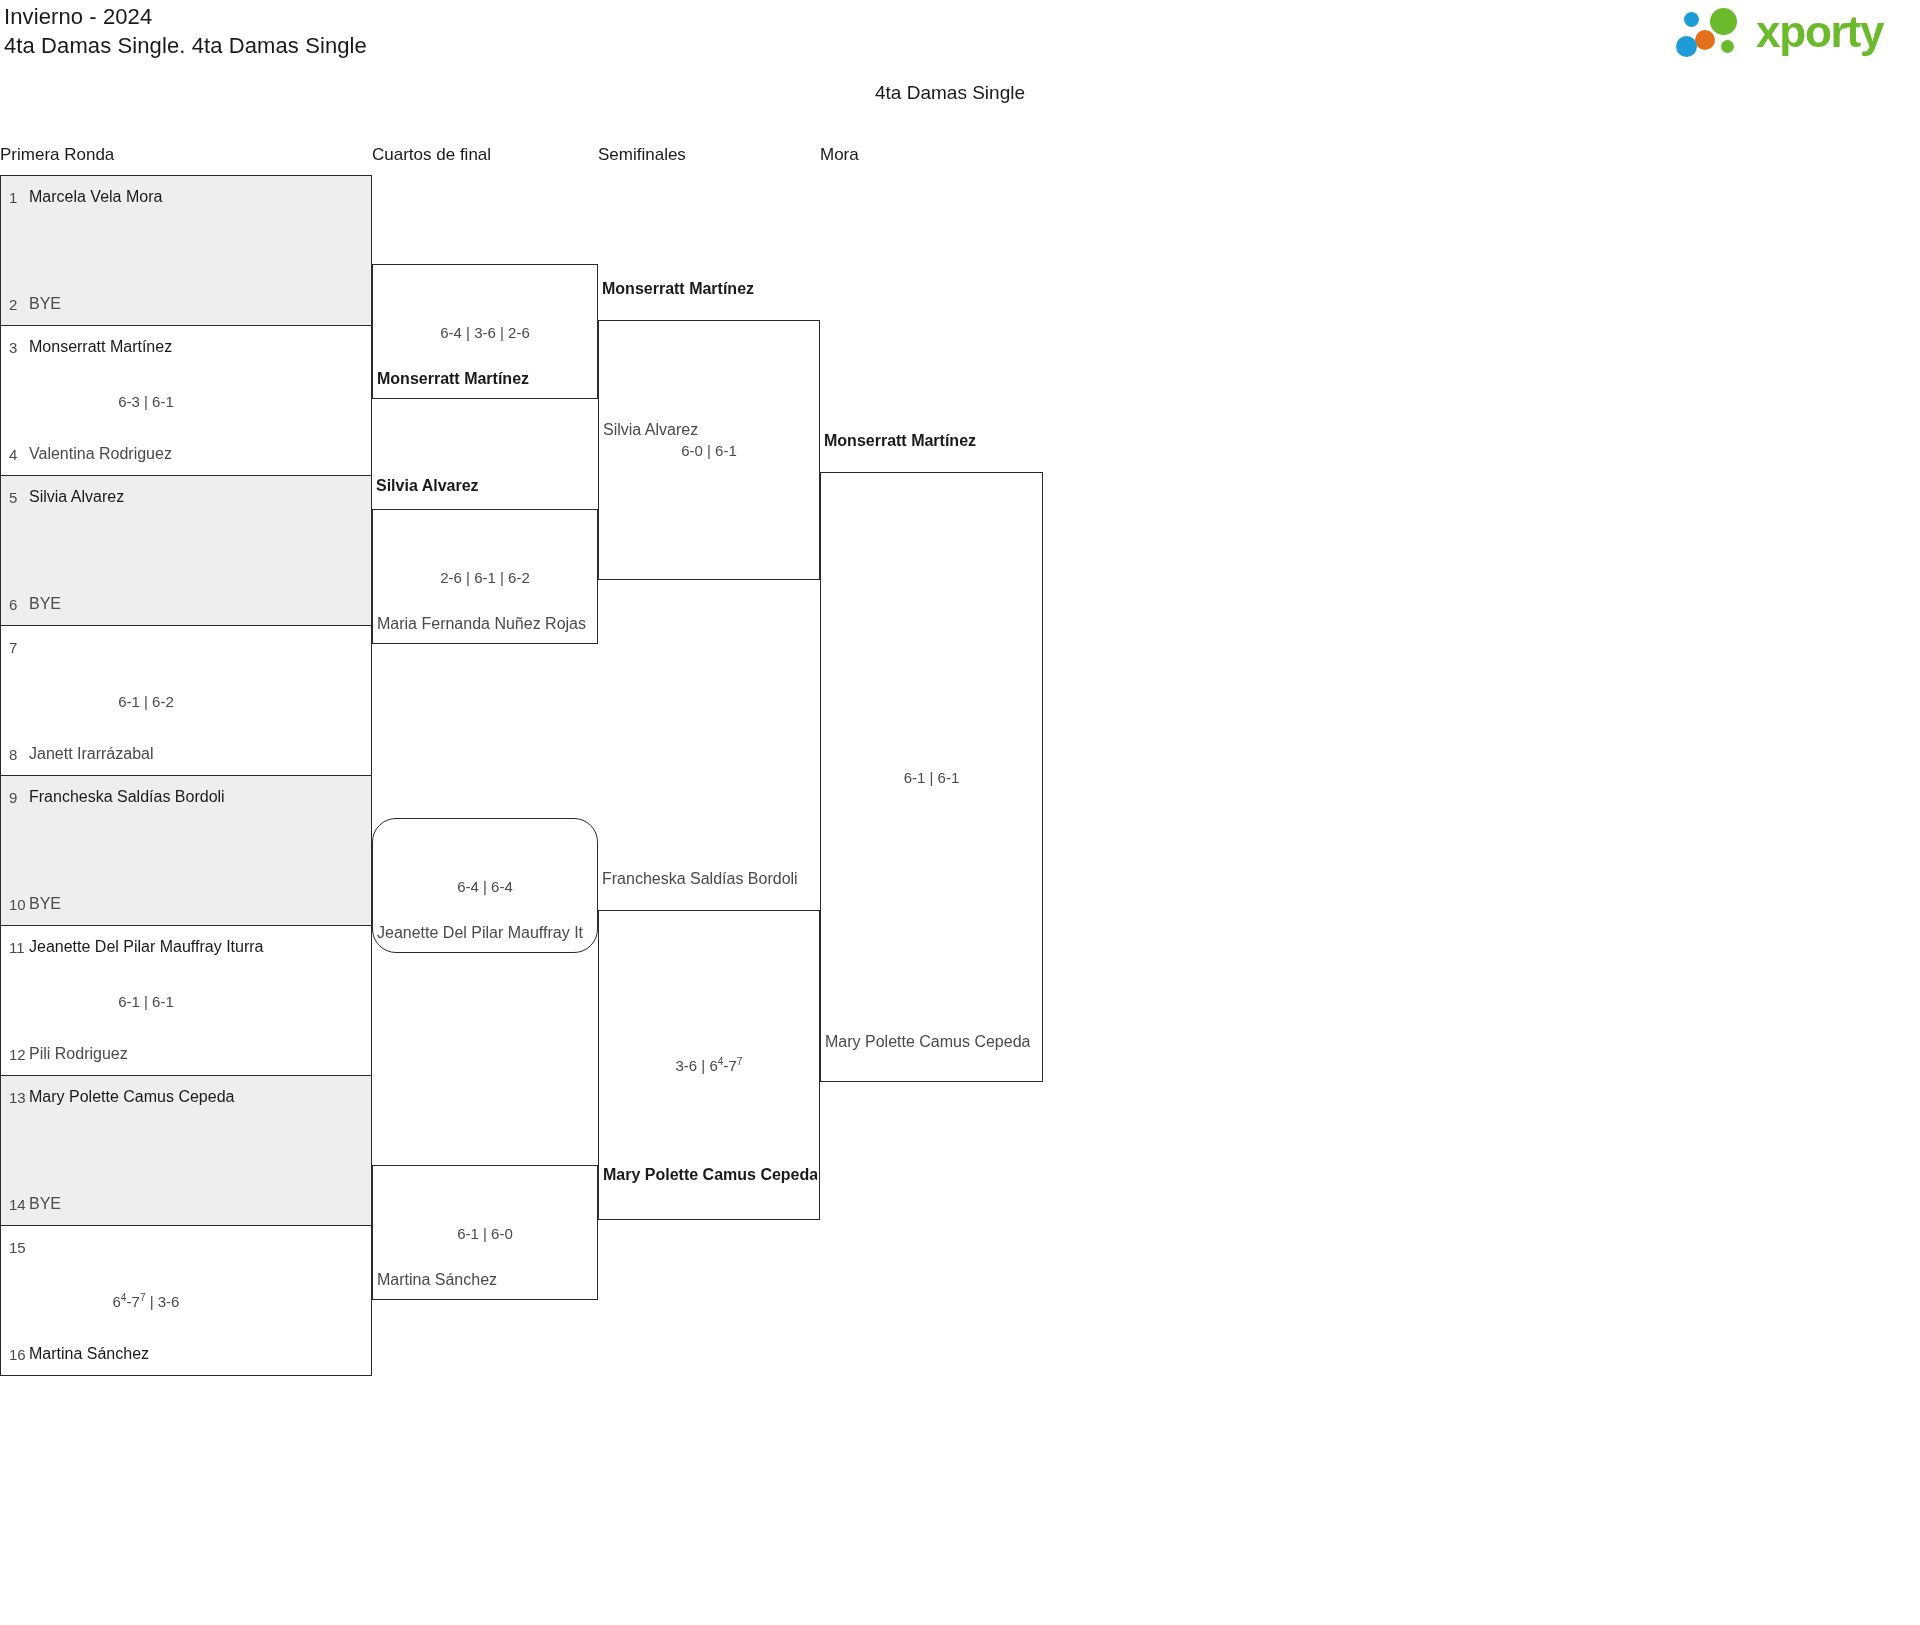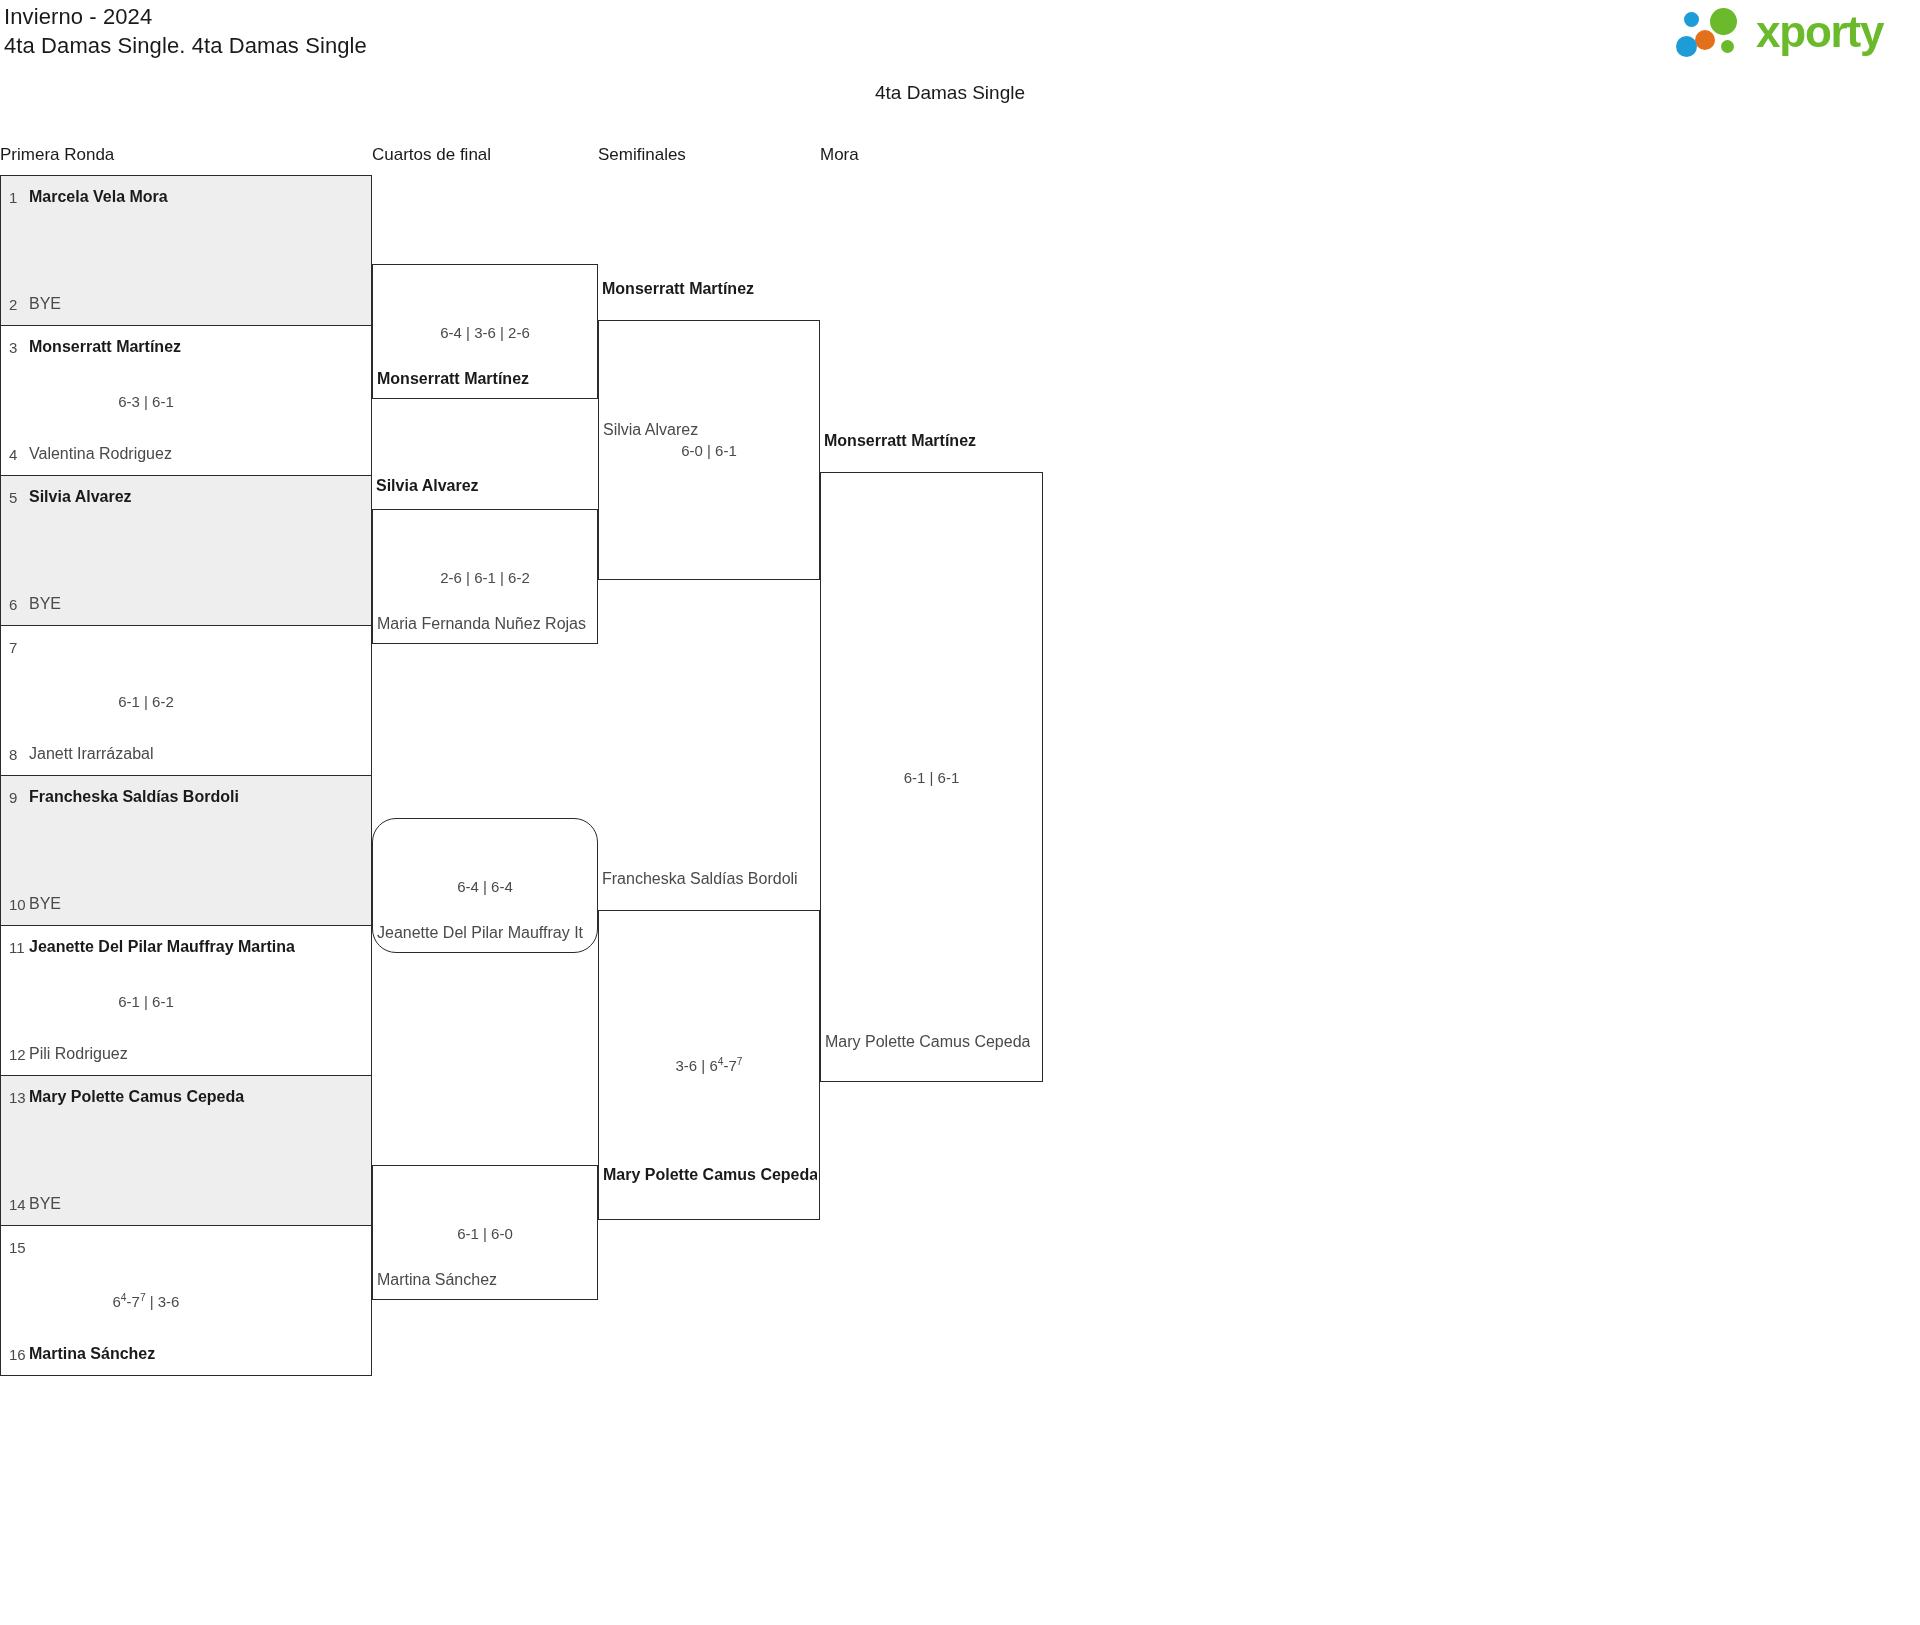--- a/index.html
+++ b/index.html
@@ -56,21 +56,21 @@
   }
   .r1-match.shaded { background: #eeeeee; }
   .r1-slot { position: absolute; left: 0; width: 100%; height: 26px; display: flex; align-items: center; }
   .r1-slot.top { top: 8px; }
   .r1-slot.bottom { bottom: 8px; }
   .r1-seed {
     display: inline-block; width: 28px; text-align: left; padding-left: 8px;
     font-size: 15px; color: #4a4a4a; flex: none;
   }
   .r1-name { font-size: 16px; color: #4a4a4a; white-space: nowrap; }
-  .r1-name.winner { font-weight: 700; color: #1a1a1a; }
+  .r1-name.winner { font-weight: 400; color: #1a1a1a; }
   .r1-score {
     position: absolute; left: 0; right: 0; top: 50%;
     transform: translateY(-50%);
     text-align: center; font-size: 15px; color: #4a4a4a; padding-right: 80px;
   }
   sup { font-size: .68em; vertical-align: super; line-height: 0; }
 
   
   .bx { position: absolute; border: 1px solid #2b2b2b; background: transparent; }
   .bx .bx-score {
@@ -165,21 +165,21 @@
       </div>
       <div class="r1-slot bottom">
         <span class="r1-seed">10</span>
         <span class="r1-name">BYE</span>
       </div>
       <div class="r1-score"></div>
     </div>
     <div class="r1-match">
       <div class="r1-slot top">
         <span class="r1-seed">11</span>
-        <span class="r1-name winner">Jeanette Del Pilar Mauffray Martina</span>
+        <span class="r1-name winner">Jeanette Del Pilar Mauffray Iturra</span>
       </div>
       <div class="r1-slot bottom">
         <span class="r1-seed">12</span>
         <span class="r1-name">Pili Rodriguez</span>
       </div>
       <div class="r1-score">6-1 | 6-1</div>
     </div>
     <div class="r1-match shaded">
       <div class="r1-slot top">
         <span class="r1-seed">13</span>

